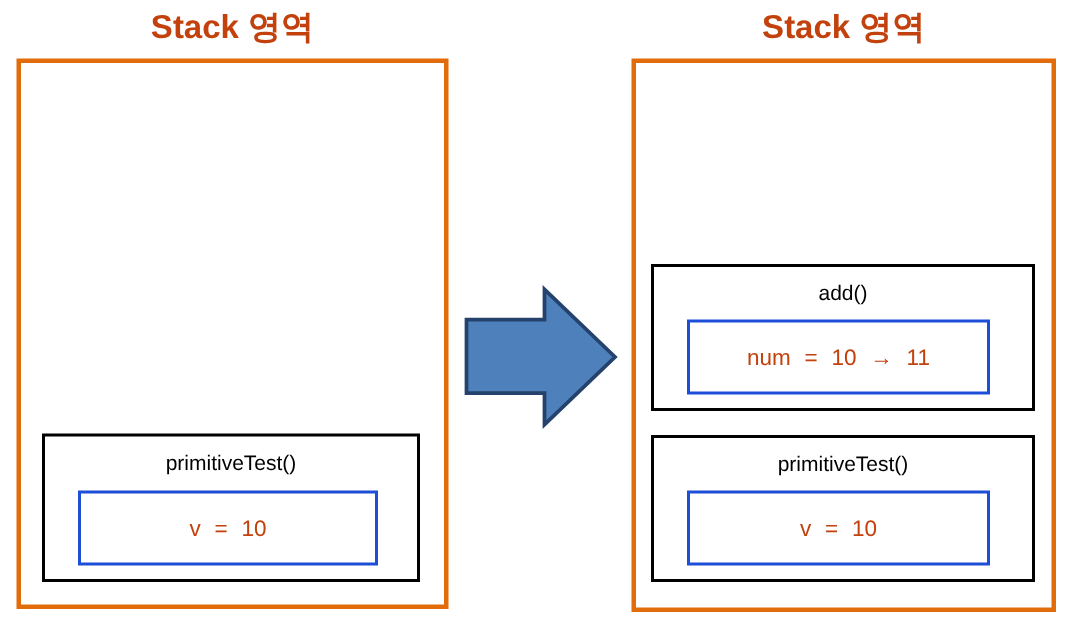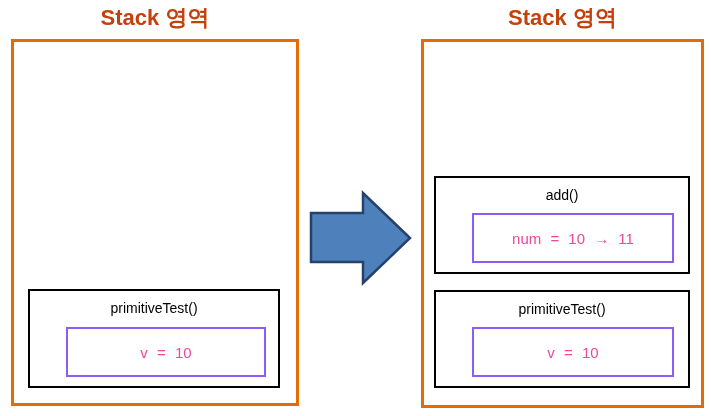--- a/index.html
+++ b/index.html
@@ -52,30 +52,29 @@
     left: 0;
     top: 9px;
     width: 100%;
     text-align: center;
     font-size: 14px;
     color: #000000;
   }
   .value-box {
     position: absolute;
     box-sizing: border-box;
-    border: 2px solid #8b5cf6;
+    border: 2px solid #1d4ed8;
     background: #ffffff;
     display: flex;
     align-items: center;
     justify-content: center;
     font-size: 15px;
-    color: #ec4899;
+    color: #c2410c;
     word-spacing: 5px;
     white-space: nowrap;
-    margin-left: 14px;
   }
   .panel.left  .value-box { left: 22px; top: 36px; width: 200px; height: 50px; }
   .panel.right .value-box { left: 22px; top: 35px; width: 202px; height: 50px; }
 
   .arrow-wrap {
     position: absolute;
     left: 308px;
     top: 190px;
     width: 104px;
     height: 96px;

